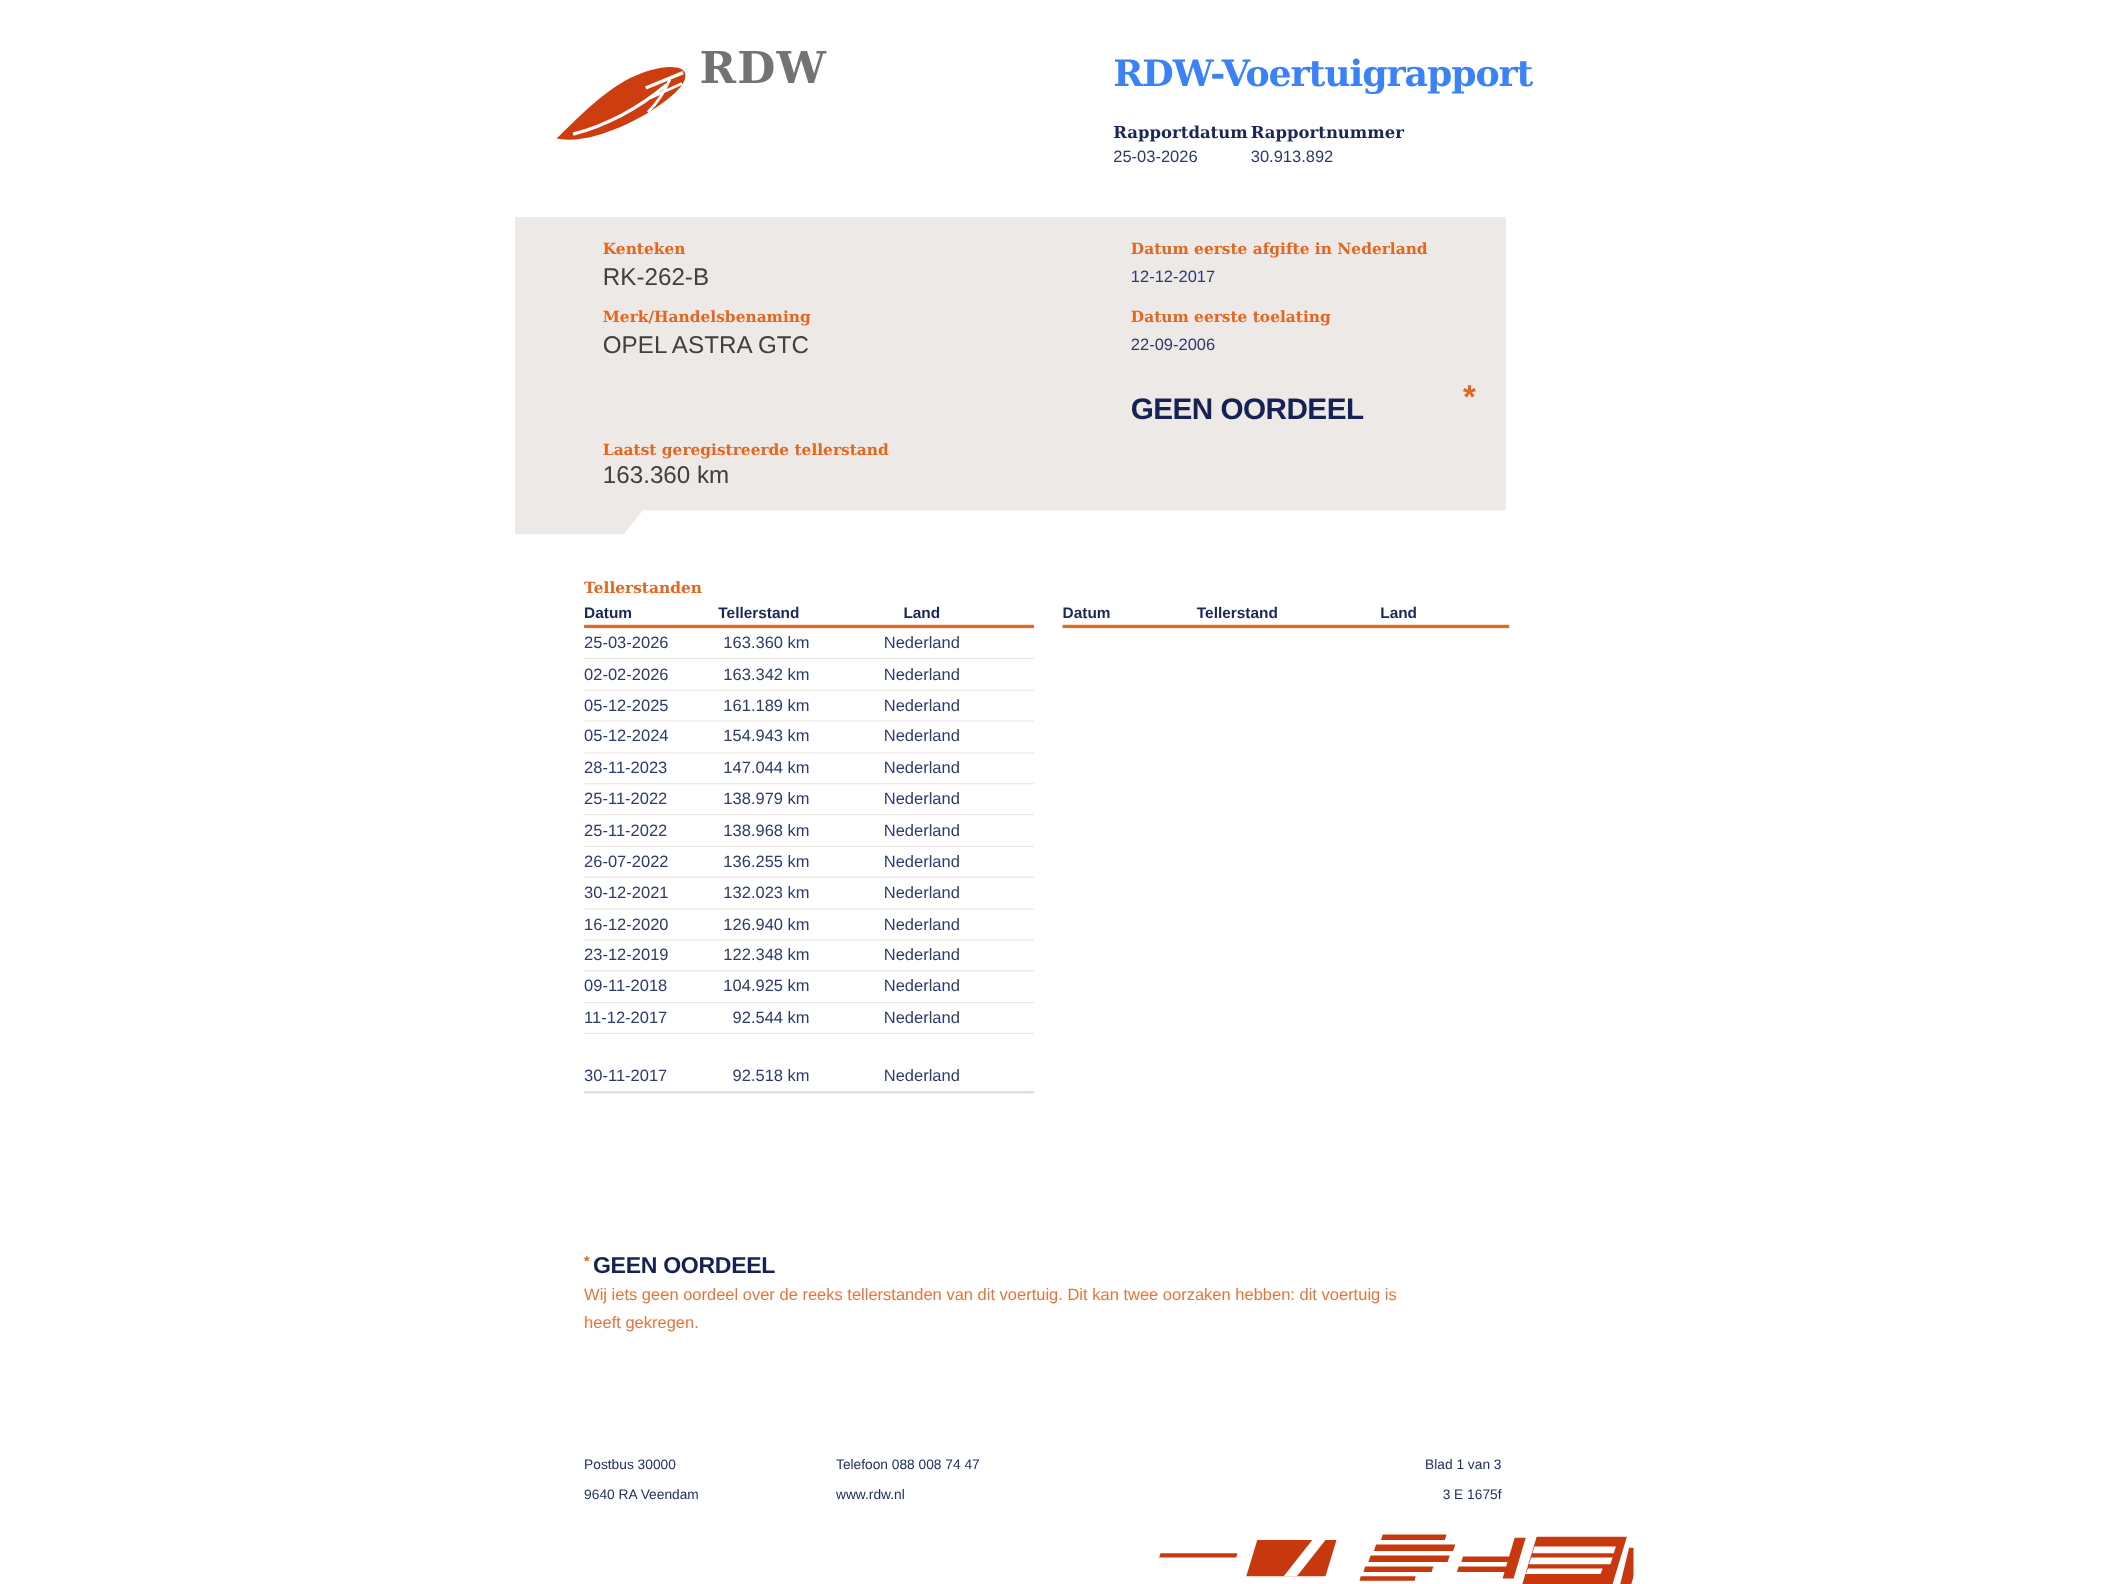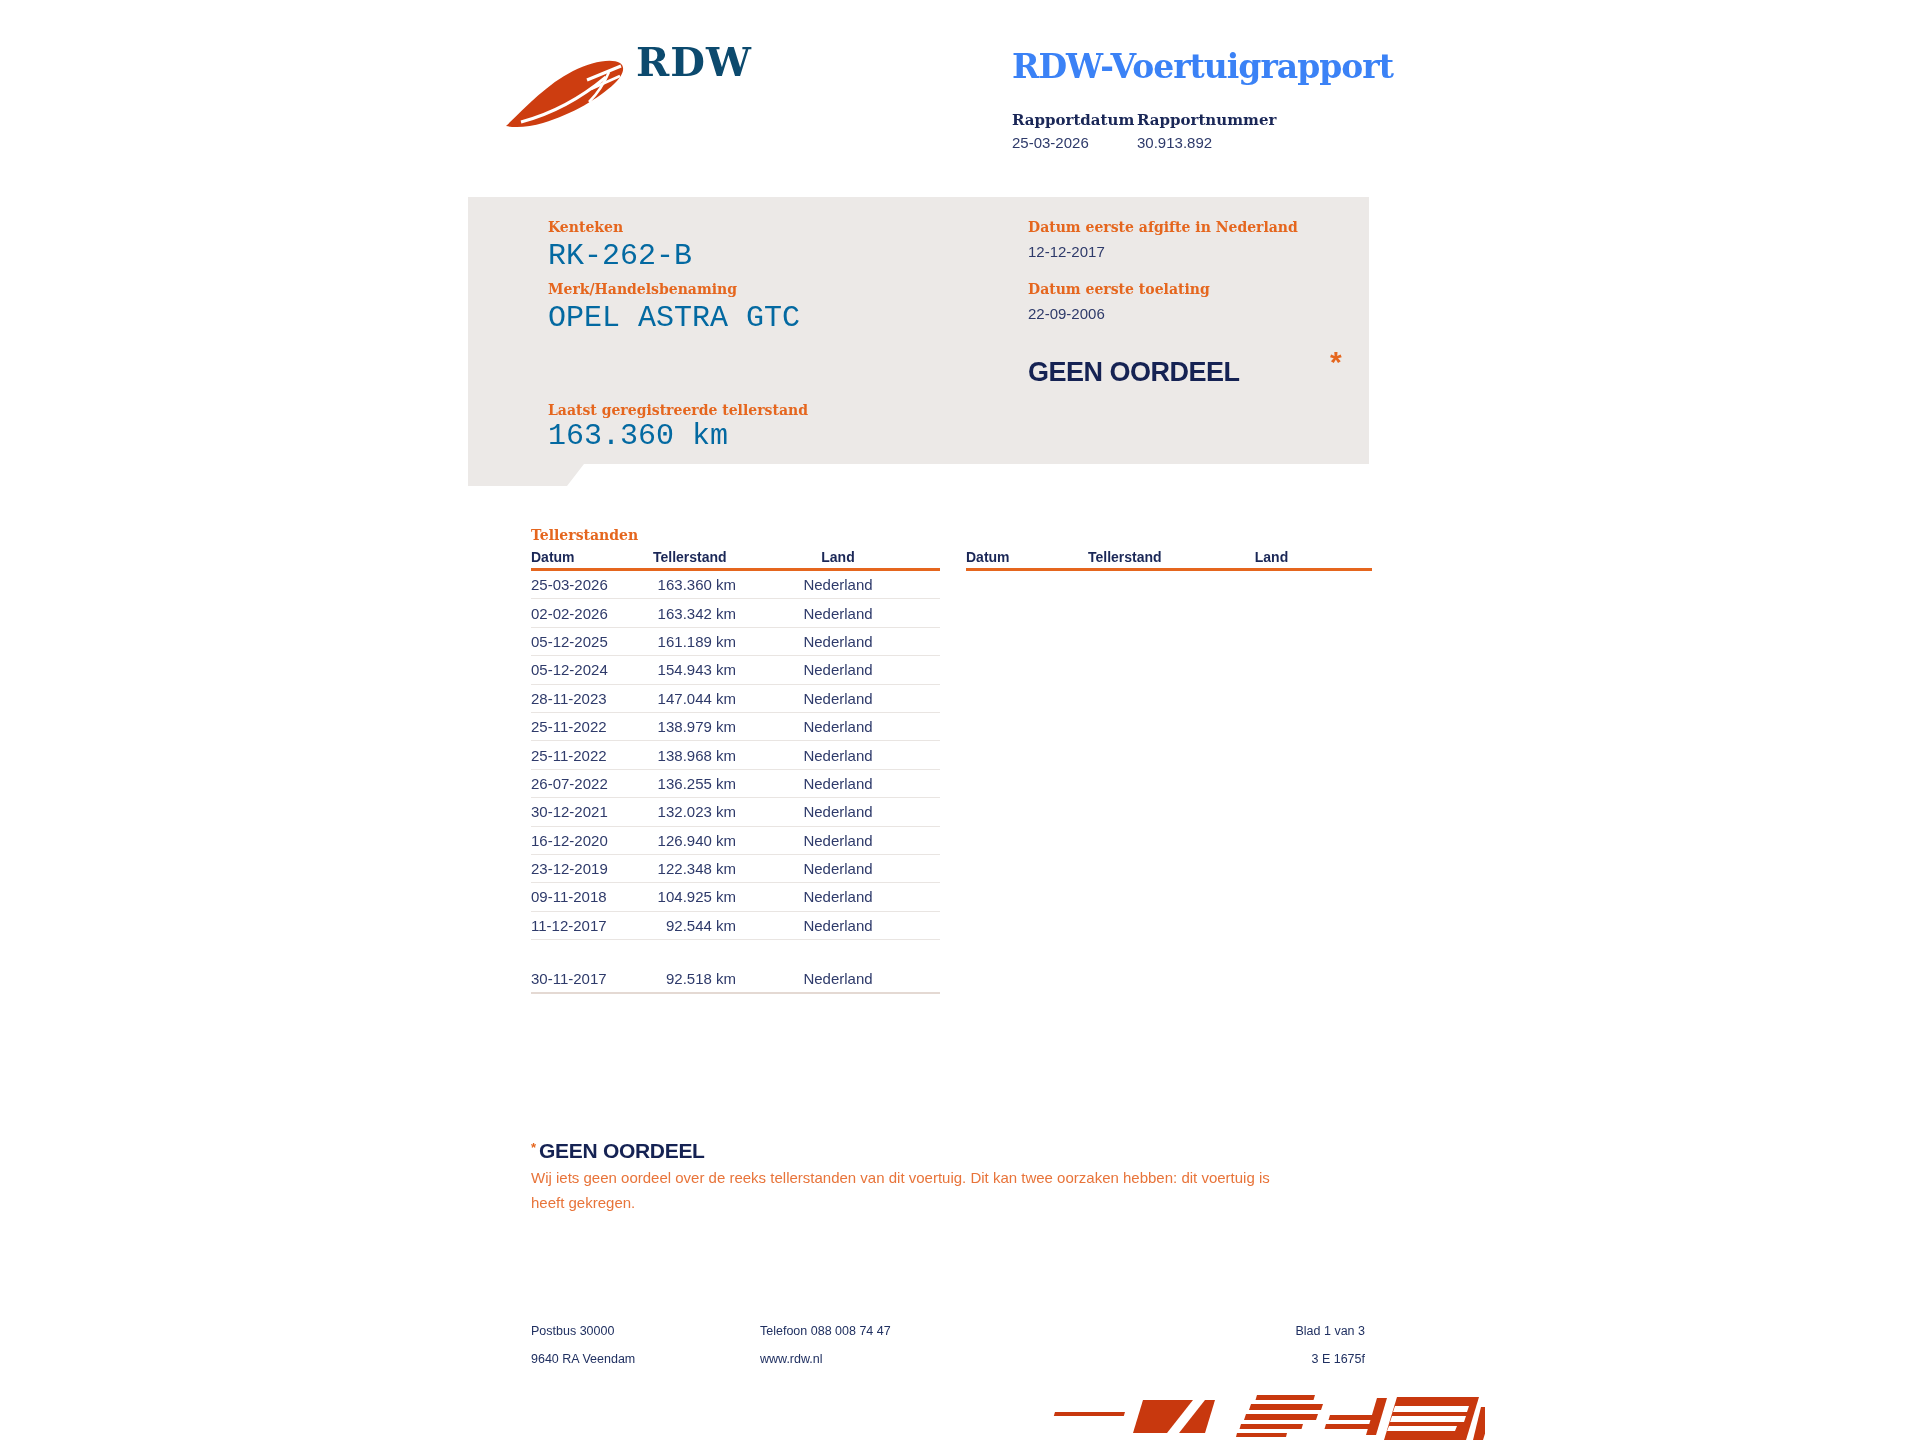--- a/index.html
+++ b/index.html
@@ -12,35 +12,35 @@
     --sep:#E9E5E2;
     --sep-end:#E4D9D3;
   }
   *{margin:0;padding:0;box-sizing:border-box;}
   body{background:#fff;font-family:"Liberation Sans",sans-serif;}
   .page{position:relative;width:1920px;height:1440px;background:#ffffff;overflow:hidden;}
 
   
   .logo-svg{position:absolute;left:503px;top:56px;width:130px;height:78px;}
   .wordmark{position:absolute;left:636px;top:38px;font-family:"DejaVu Serif",serif;
-            font-weight:bold;font-size:40px;color:#0c4a6e;letter-spacing:1px;}
+            font-weight:bold;font-size:40px;color:#737373;letter-spacing:1px;}
   .report-title{position:absolute;left:1012px;top:47px;font-family:"DejaVu Serif",serif;
             font-weight:bold;font-size:33px;letter-spacing:-1px;color:#3b82f6;}
   .meta-label{position:absolute;top:111px;font-family:"DejaVu Serif",serif;font-weight:bold;
             font-size:15px;color:var(--navy);}
   .meta-value{position:absolute;top:134px;font-size:15px;color:var(--navy-text);}
   .x-datecol{left:1012px;}
   .x-numcol{left:1137px;}
 
   
   .card{position:absolute;left:468px;top:197px;width:924px;height:289px;background:var(--card-bg);
         clip-path:polygon(0 0,901px 0,901px 267px,116px 267px,99px 289px,0 289px);}
   .card .lbl{position:absolute;font-family:"DejaVu Serif",serif;font-weight:bold;
         font-size:14px;color:var(--orange);}
-  .card .big{position:absolute;font-family:Liberation Mono, monospace;font-size:30px;color:#0369a1;}
+  .card .big{position:absolute;font-family:Liberation Sans, sans-serif;font-size:22px;color:#404040;}
   .card .sml{position:absolute;font-size:15px;color:var(--navy-text);}
   .verdict{position:absolute;left:560px;top:160px;font-size:27px;font-weight:800;
         letter-spacing:-0.5px;color:#152253;}
   .verdict-star{position:absolute;left:862px;top:148px;font-size:30px;font-weight:bold;
         color:var(--orange);}
 
   
   .section-heading{position:absolute;left:531px;top:527px;font-family:"DejaVu Serif",serif;
         font-weight:bold;font-size:14px;color:var(--orange);}
   .otable{position:absolute;top:549px;}

